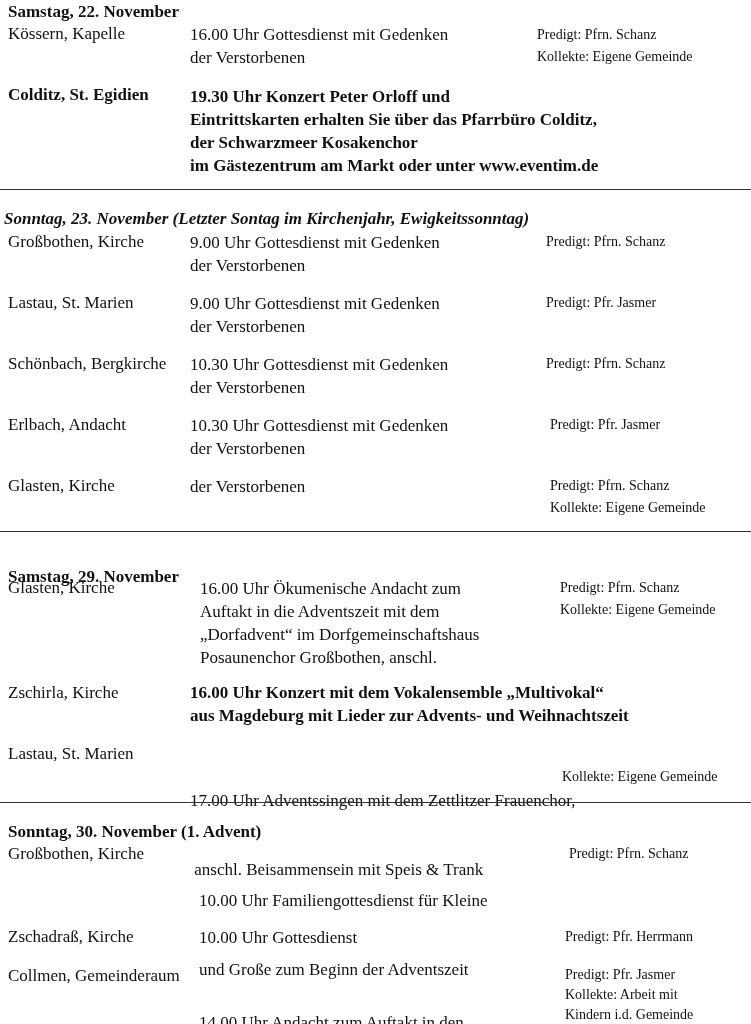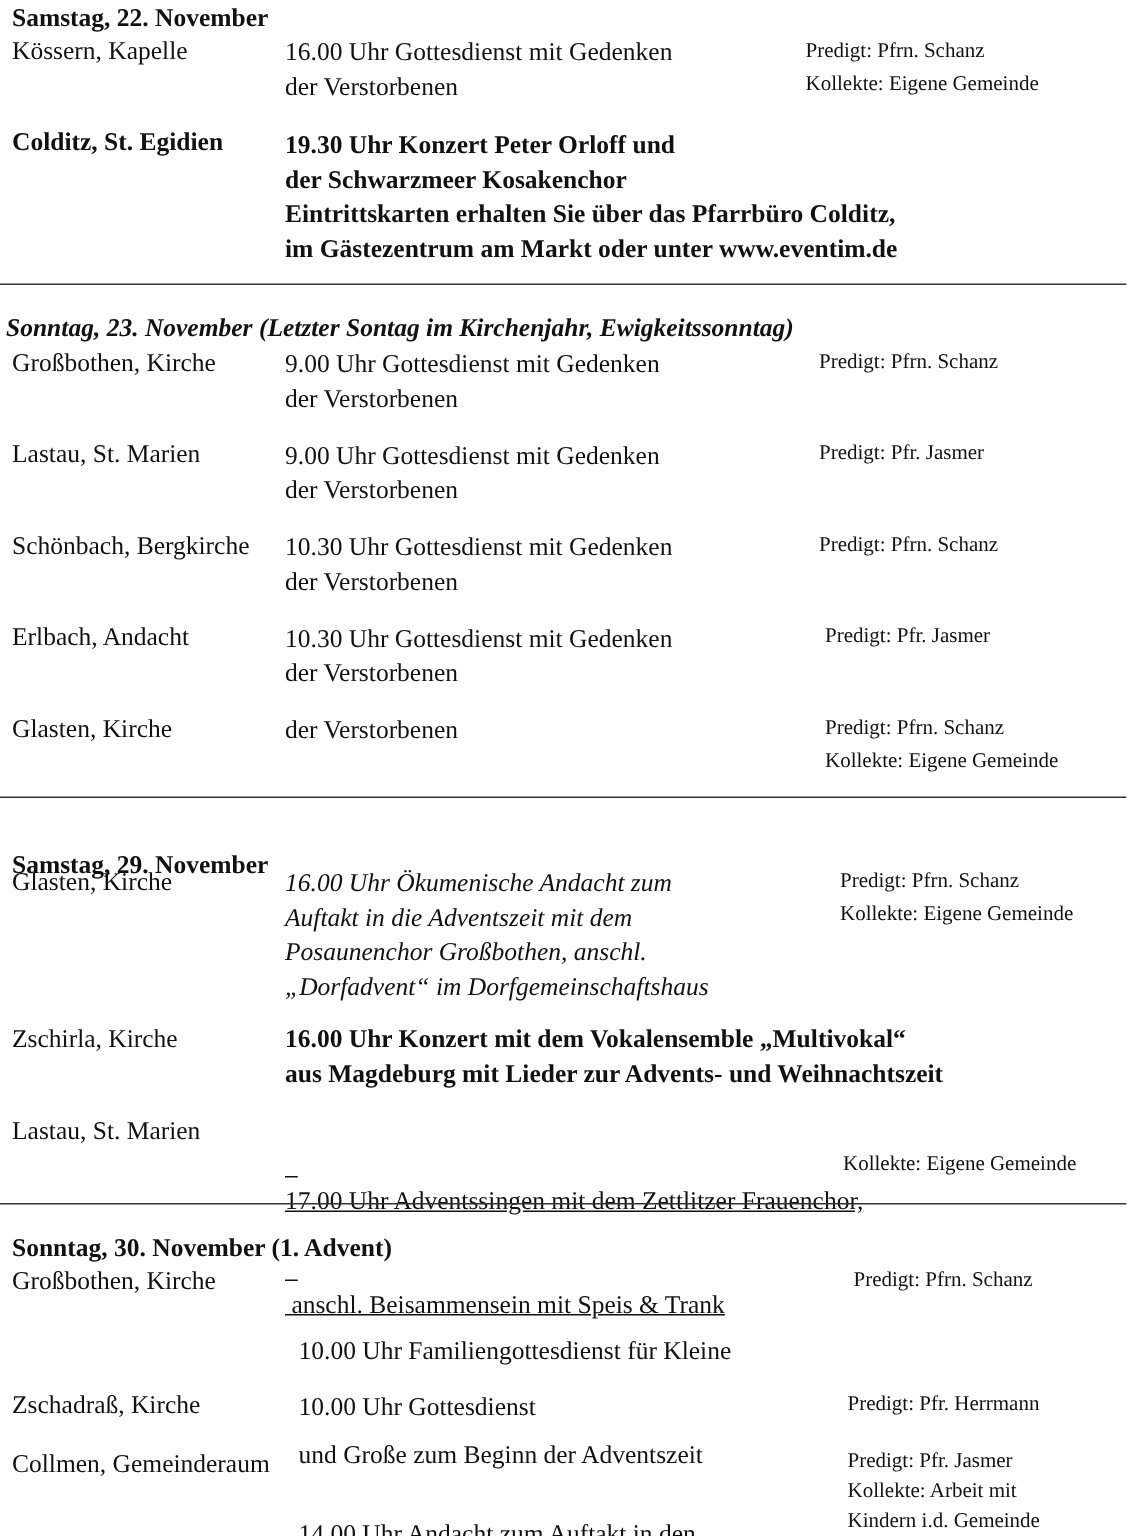--- a/index.html
+++ b/index.html
@@ -22,22 +22,22 @@
   <div>16.00 Uhr Gottesdienst mit Gedenken</div>
   <div>der Verstorbenen</div>
 </div>
 <div class="abs note" style="left:537px;top:24px;">
   <div>Predigt: Pfrn. Schanz</div>
   <div>Kollekte: Eigene Gemeinde</div>
 </div>
 <div class="abs place bold" style="left:8px;top:85px;">Colditz, St. Egidien</div>
 <div class="abs desc bold" style="left:190px;top:85px;">
   <div>19.30 Uhr Konzert Peter Orloff und</div>
+  <div>Eintrittskarten erhalten Sie über das Pfarrbüro Colditz,</div>
   <div>der Schwarzmeer Kosakenchor</div>
-  <div>Eintrittskarten erhalten Sie über das Pfarrbüro Colditz,</div>
   <div>im Gästezentrum am Markt oder unter www.eventim.de</div>
 </div>
 <div class="rule" style="top:189px;"></div>
 
 <div class="abs day" style="left:4px;top:209px;font-style:italic;">Sonntag, 23. November (Letzter Sontag im Kirchenjahr, Ewigkeitssonntag)</div>
 <div class="abs place" style="left:8px;top:232px;">Großbothen, Kirche</div>
 <div class="abs desc" style="left:190px;top:231px;">
   <div>9.00 Uhr Gottesdienst mit Gedenken</div>
   <div>der Verstorbenen</div>
 </div>
@@ -77,39 +77,39 @@
   <div>der Verstorbenen</div>
 </div>
 <div class="abs note" style="left:550px;top:475px;">
   <div>Predigt: Pfrn. Schanz</div>
   <div>Kollekte: Eigene Gemeinde</div>
 </div>
 <div class="rule" style="top:531px;"></div>
 
 <div class="abs day" style="left:8px;top:555px;margin-top:12px;">Samstag, 29. November</div>
 <div class="abs place" style="left:8px;top:578px;">Glasten, Kirche</div>
-<div class="abs desc" style="left:190px;top:577px;font-style:italic;">
+<div class="abs desc" style="left:200px;top:577px;">
   <div>16.00 Uhr Ökumenische Andacht zum</div>
   <div>Auftakt in die Adventszeit mit dem</div>
+  <div>„Dorfadvent“ im Dorfgemeinschaftshaus</div>
   <div>Posaunenchor Großbothen, anschl.</div>
-  <div>„Dorfadvent“ im Dorfgemeinschaftshaus</div>
 </div>
 <div class="abs note" style="left:560px;top:577px;">
   <div>Predigt: Pfrn. Schanz</div>
   <div>Kollekte: Eigene Gemeinde</div>
 </div>
 
 <div class="abs place" style="left:8px;top:683px;">Zschirla, Kirche</div>
 <div class="abs desc bold" style="left:190px;top:681px;">
   <div>16.00 Uhr Konzert mit dem Vokalensemble „Multivokal“</div>
   <div>aus Magdeburg mit Lieder zur Advents- und Weihnachtszeit</div>
 </div>
 
 <div class="abs place" style="left:8px;top:744px;">Lastau, St. Marien</div>
-<div class="abs desc" style="left:190px;top:743px;white-space:pre;text-decoration:underline;">
+<div class="abs desc" style="left:190px;top:743px;white-space:pre;">
   <div>17.00 Uhr Adventssingen mit dem Zettlitzer Frauenchor,</div>
   <div> anschl. Beisammensein mit Speis &amp; Trank</div>
 </div>
 <div class="abs note" style="left:562px;top:766px;">
   <div>Kollekte: Eigene Gemeinde</div>
 </div>
 <div class="rule" style="top:802px;"></div>
 
 <div class="abs day" style="left:8px;top:822px;">Sonntag, 30. November (1. Advent)</div>
 <div class="abs place" style="left:8px;top:844px;">Großbothen, Kirche</div>

